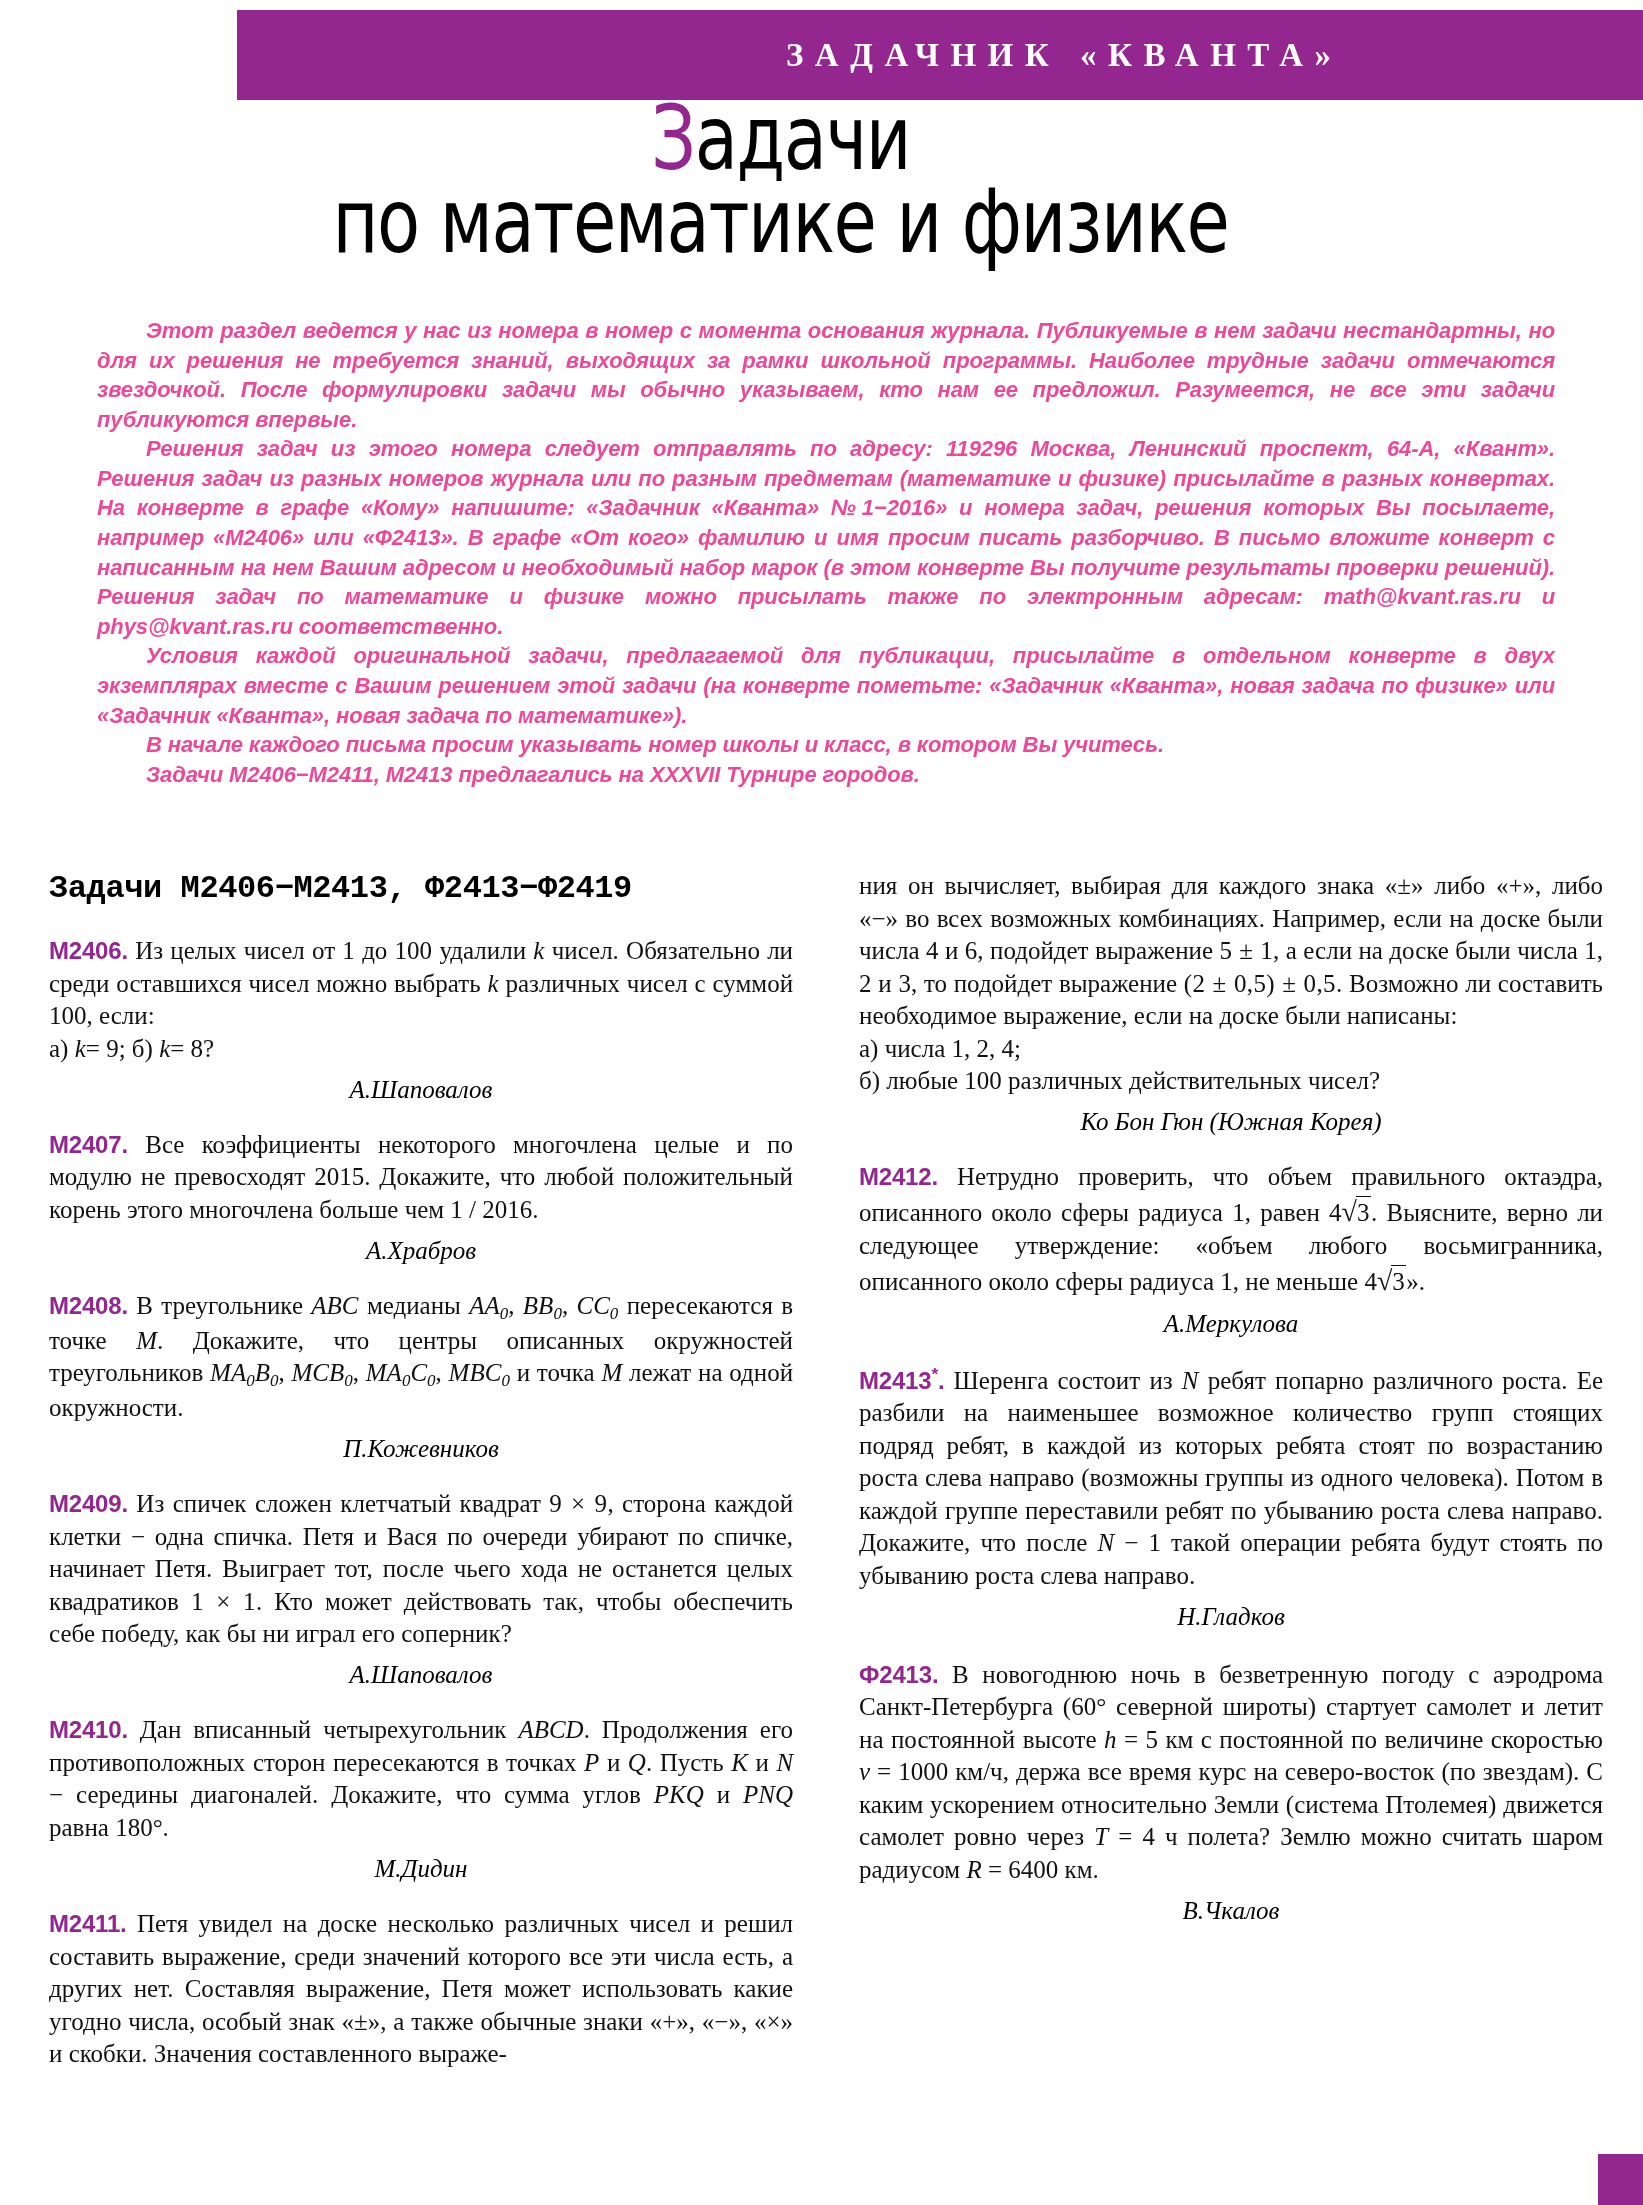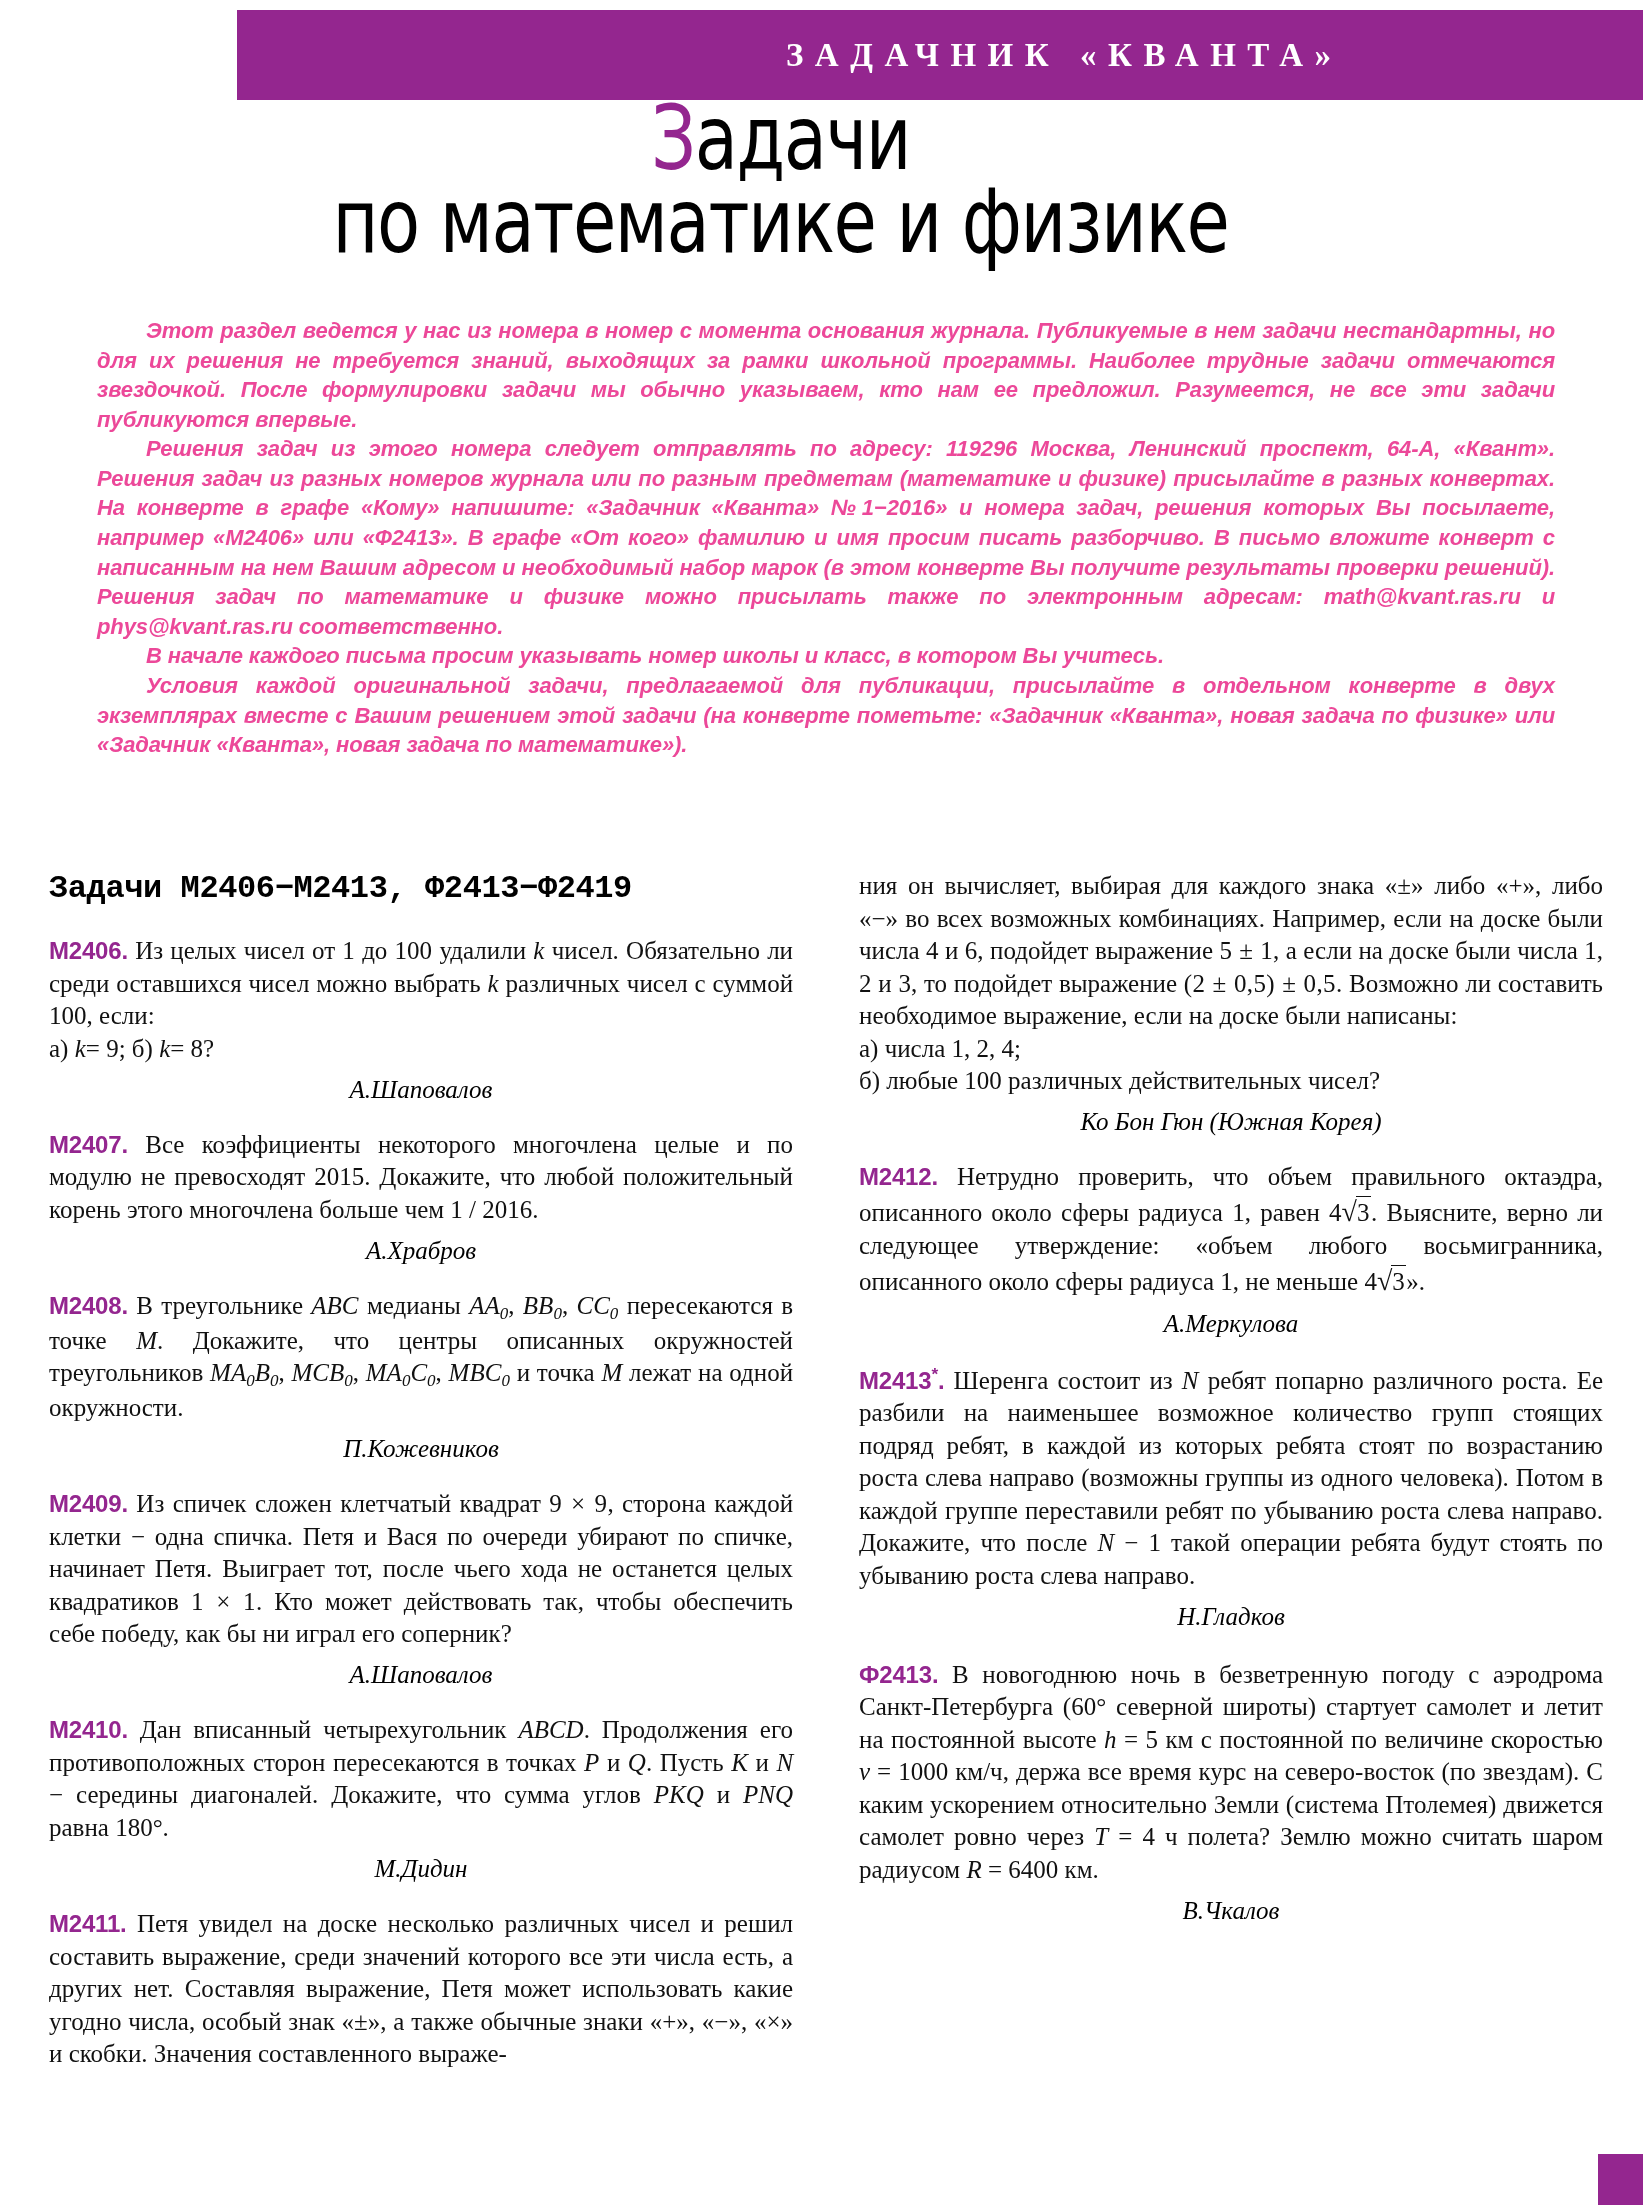--- a/index.html
+++ b/index.html
@@ -144,22 +144,23 @@
   </div>
 
   <div class="title-wrap">
     <div class="title-line title-line1"><span class="drop">З</span><span>адачи</span></div>
     <div class="title-line title-line2">по математике и физике</div>
   </div>
 
   <div class="intro">
     <p>Этот раздел ведется у нас из номера в номер с момента основания журнала. Публикуемые  в  нем задачи нестандартны, но для их решения не требуется знаний, выходящих за рамки школьной программы. Наиболее трудные задачи отмечаются звездочкой. После формулировки задачи мы обычно указываем, кто нам ее предложил. Разумеется, не все эти задачи публикуются впервые.</p>
     <p>Решения задач из этого номера следует отправлять  по адресу: 119296 Москва, Ленинский проспект, 64-А, «Квант». Решения задач из разных номеров журнала или по разным предметам (математике и физике) присылайте в разных конвертах. На конверте в графе «Кому» напишите: «Задачник «Кванта» №1−2016» и номера задач, решения которых Вы посылаете, например «М2406» или «Ф2413». В графе «От кого» фамилию и имя просим писать разборчиво. В письмо вложите конверт с написанным на нем Вашим адресом и необходимый набор марок (в этом конверте Вы получите результаты проверки решений). Решения задач по математике и физике можно присылать также по электронным адресам: math@kvant.ras.ru и phys@kvant.ras.ru соответственно.</p>
+    <p>Условия каждой оригинальной задачи, предлагаемой для публикации, присылайте в отдельном конверте в двух экземплярах вместе с Вашим решением этой задачи (на конверте пометьте: «Задачник «Кванта», новая задача по физике» или «Задачник «Кванта», новая задача по математике»).</p>
     <p>В начале каждого письма просим указывать номер школы и класс, в котором Вы учитесь.</p>
-    <p>Условия каждой оригинальной задачи, предлагаемой для публикации, присылайте в отдельном конверте в двух экземплярах вместе с Вашим решением этой задачи (на конверте пометьте: «Задачник «Кванта», новая задача по физике» или «Задачник «Кванта», новая задача по математике»).</p>
+    <p>Задачи М2406−М2411, М2413 предлагались на XXXVII Турнире городов.</p>
   </div>
 
   <div class="cols">
 
     <div class="col col-left">
 
       <div class="section-head">Задачи М2406−М2413, Ф2413−Ф2419</div>
 
       <p class="prob">
         <span class="code">М2406.</span>

